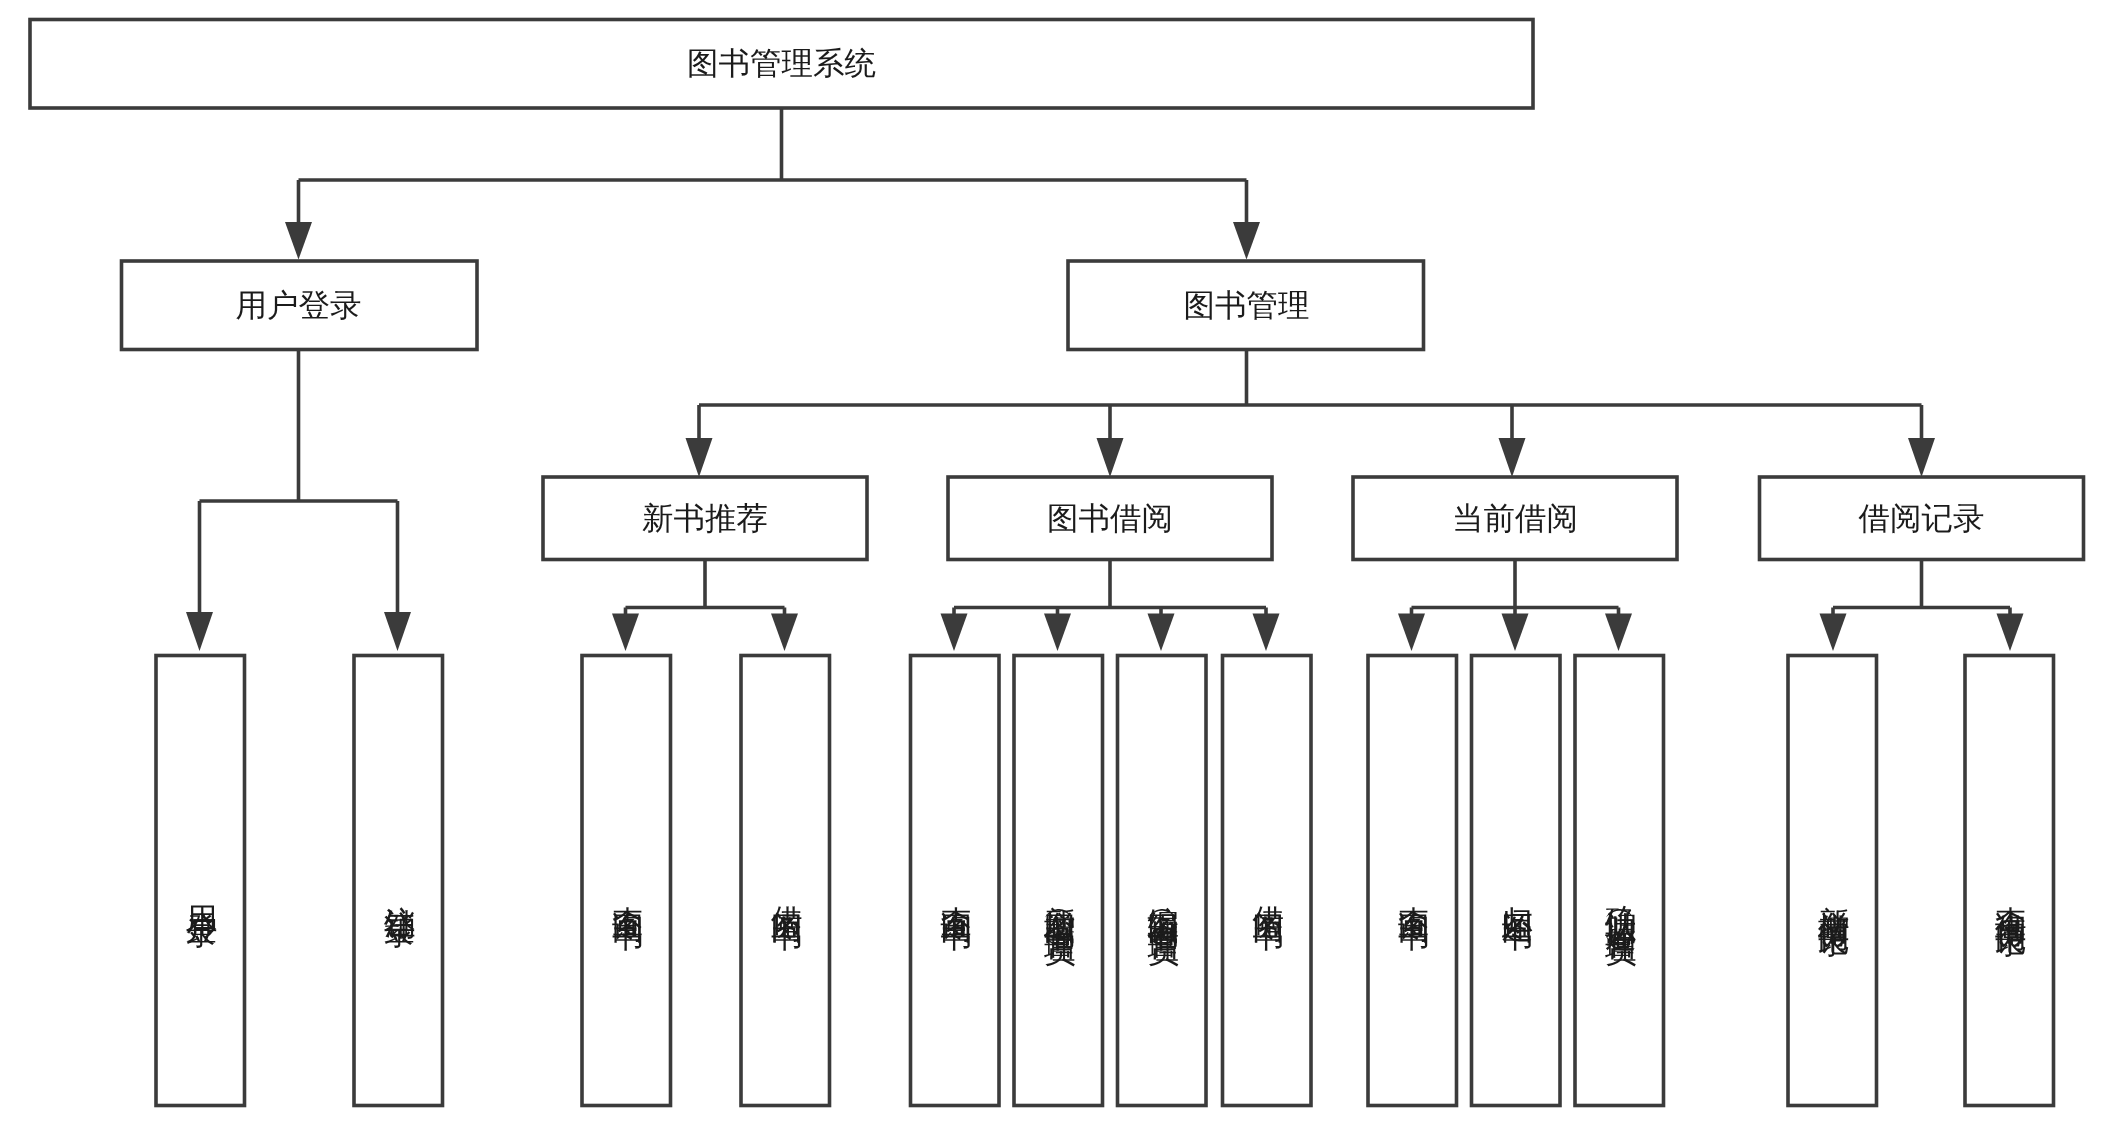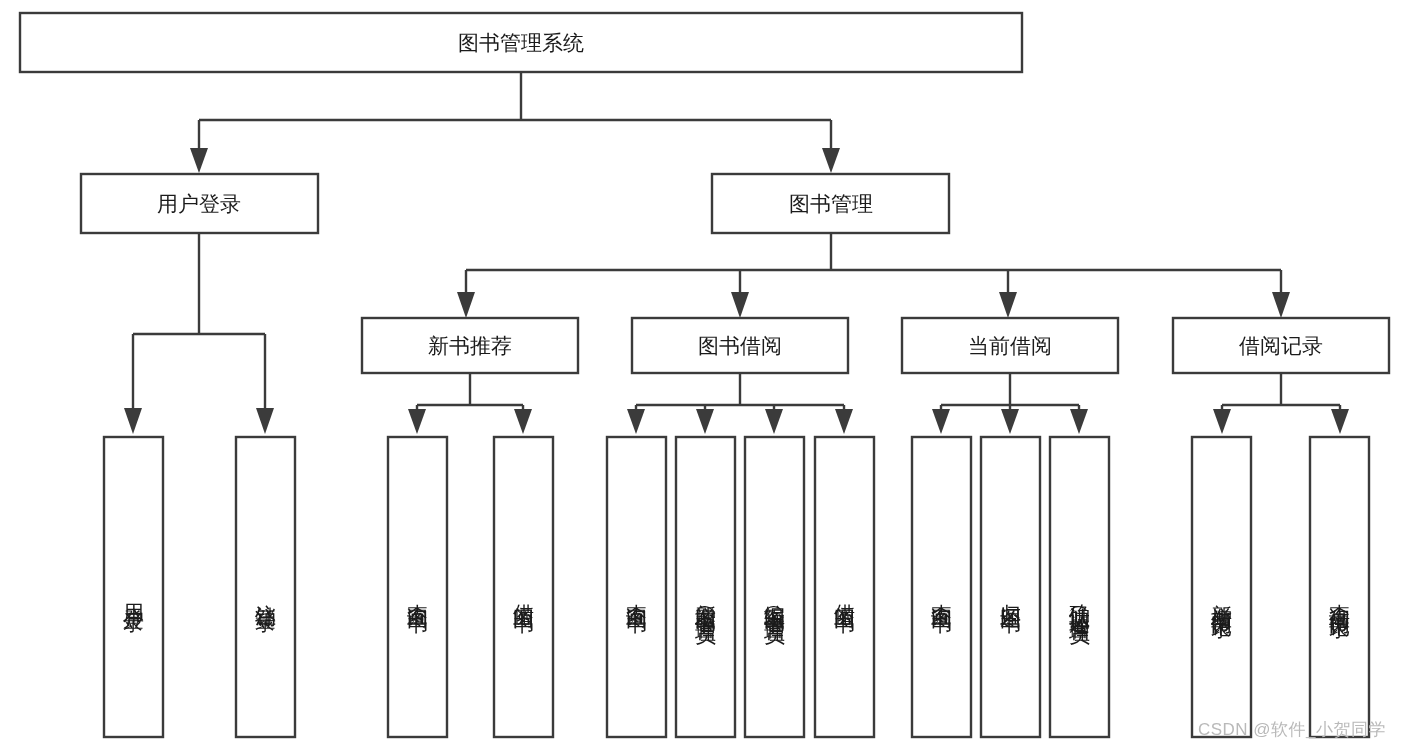--- a/index.html
+++ b/index.html
@@ -230,15 +230,14 @@
       <rect class="node-box" x="1192" y="437" width="59" height="300"></rect>
       <text class="node-label-v" x="1222" y="587">新增借阅记录</text>
     </g>
     <g>
       <rect class="node-box" x="1310" y="437" width="59" height="300"></rect>
       <text class="node-label-v" x="1340" y="587">查询借阅记录</text>
     </g>
 
   </svg>
 
-  <div class="watermark">CSDN @软件_小贺同学</div>
 
 </div>
 
 </body></html>

